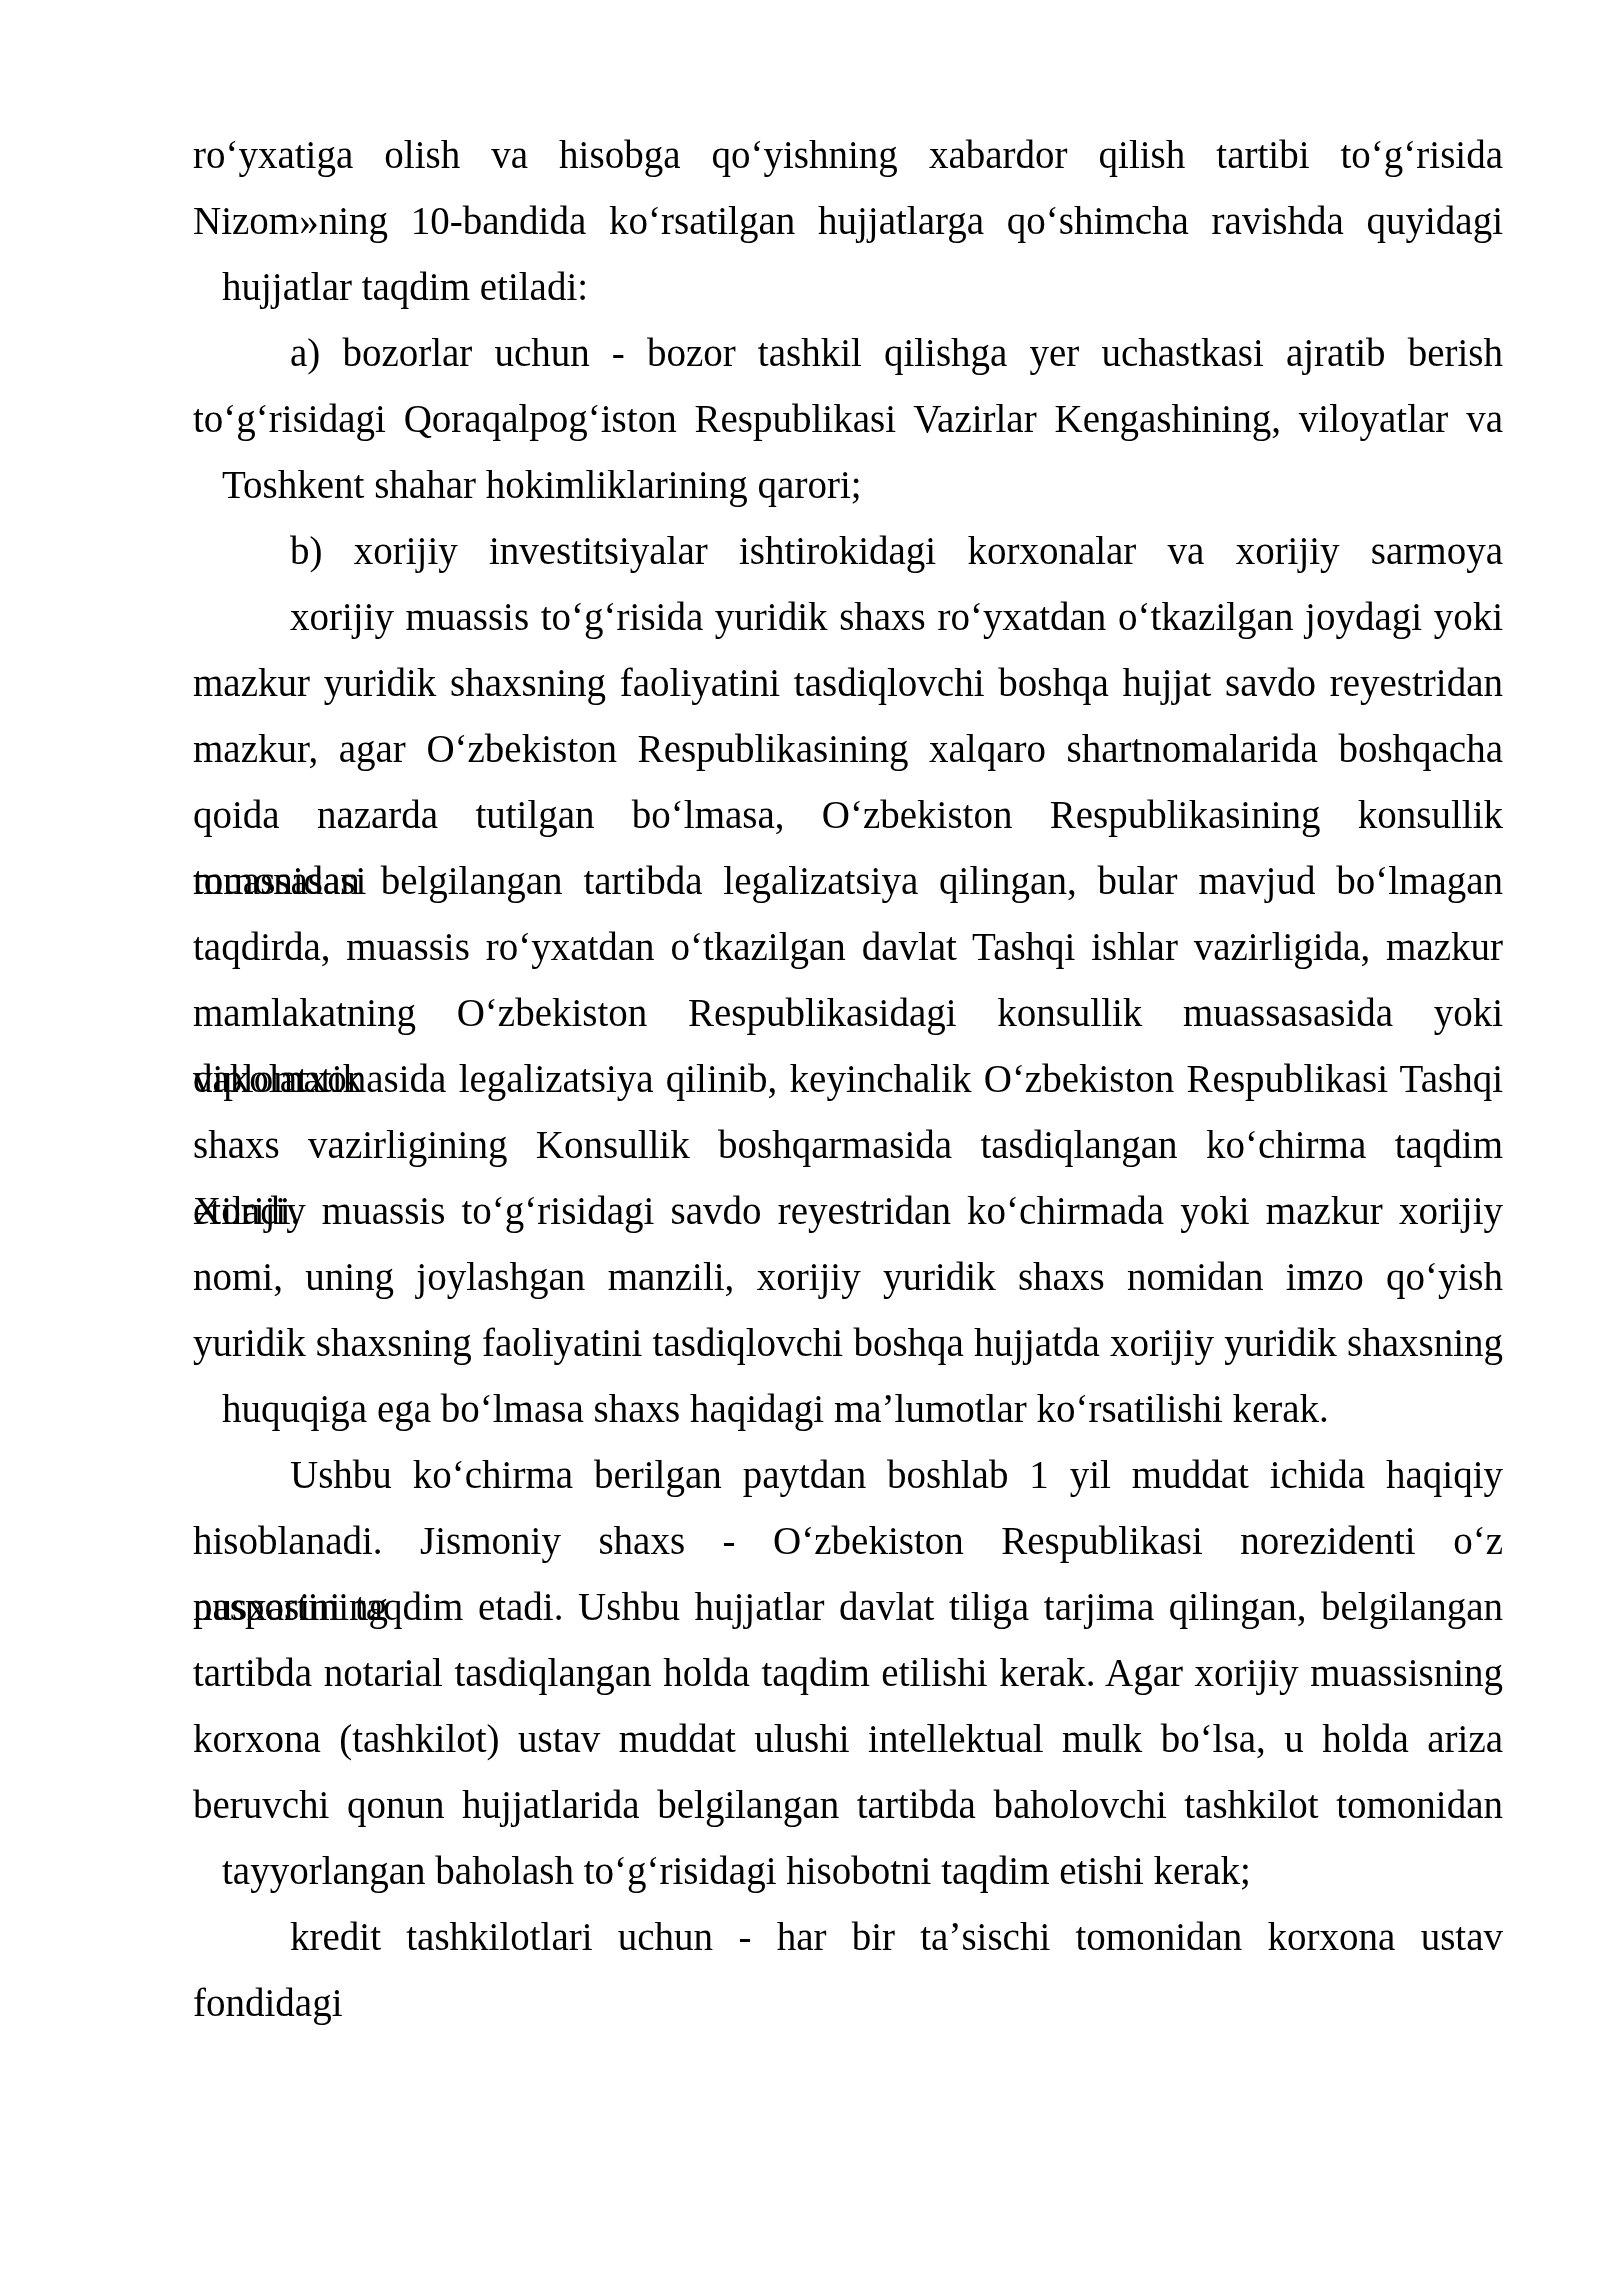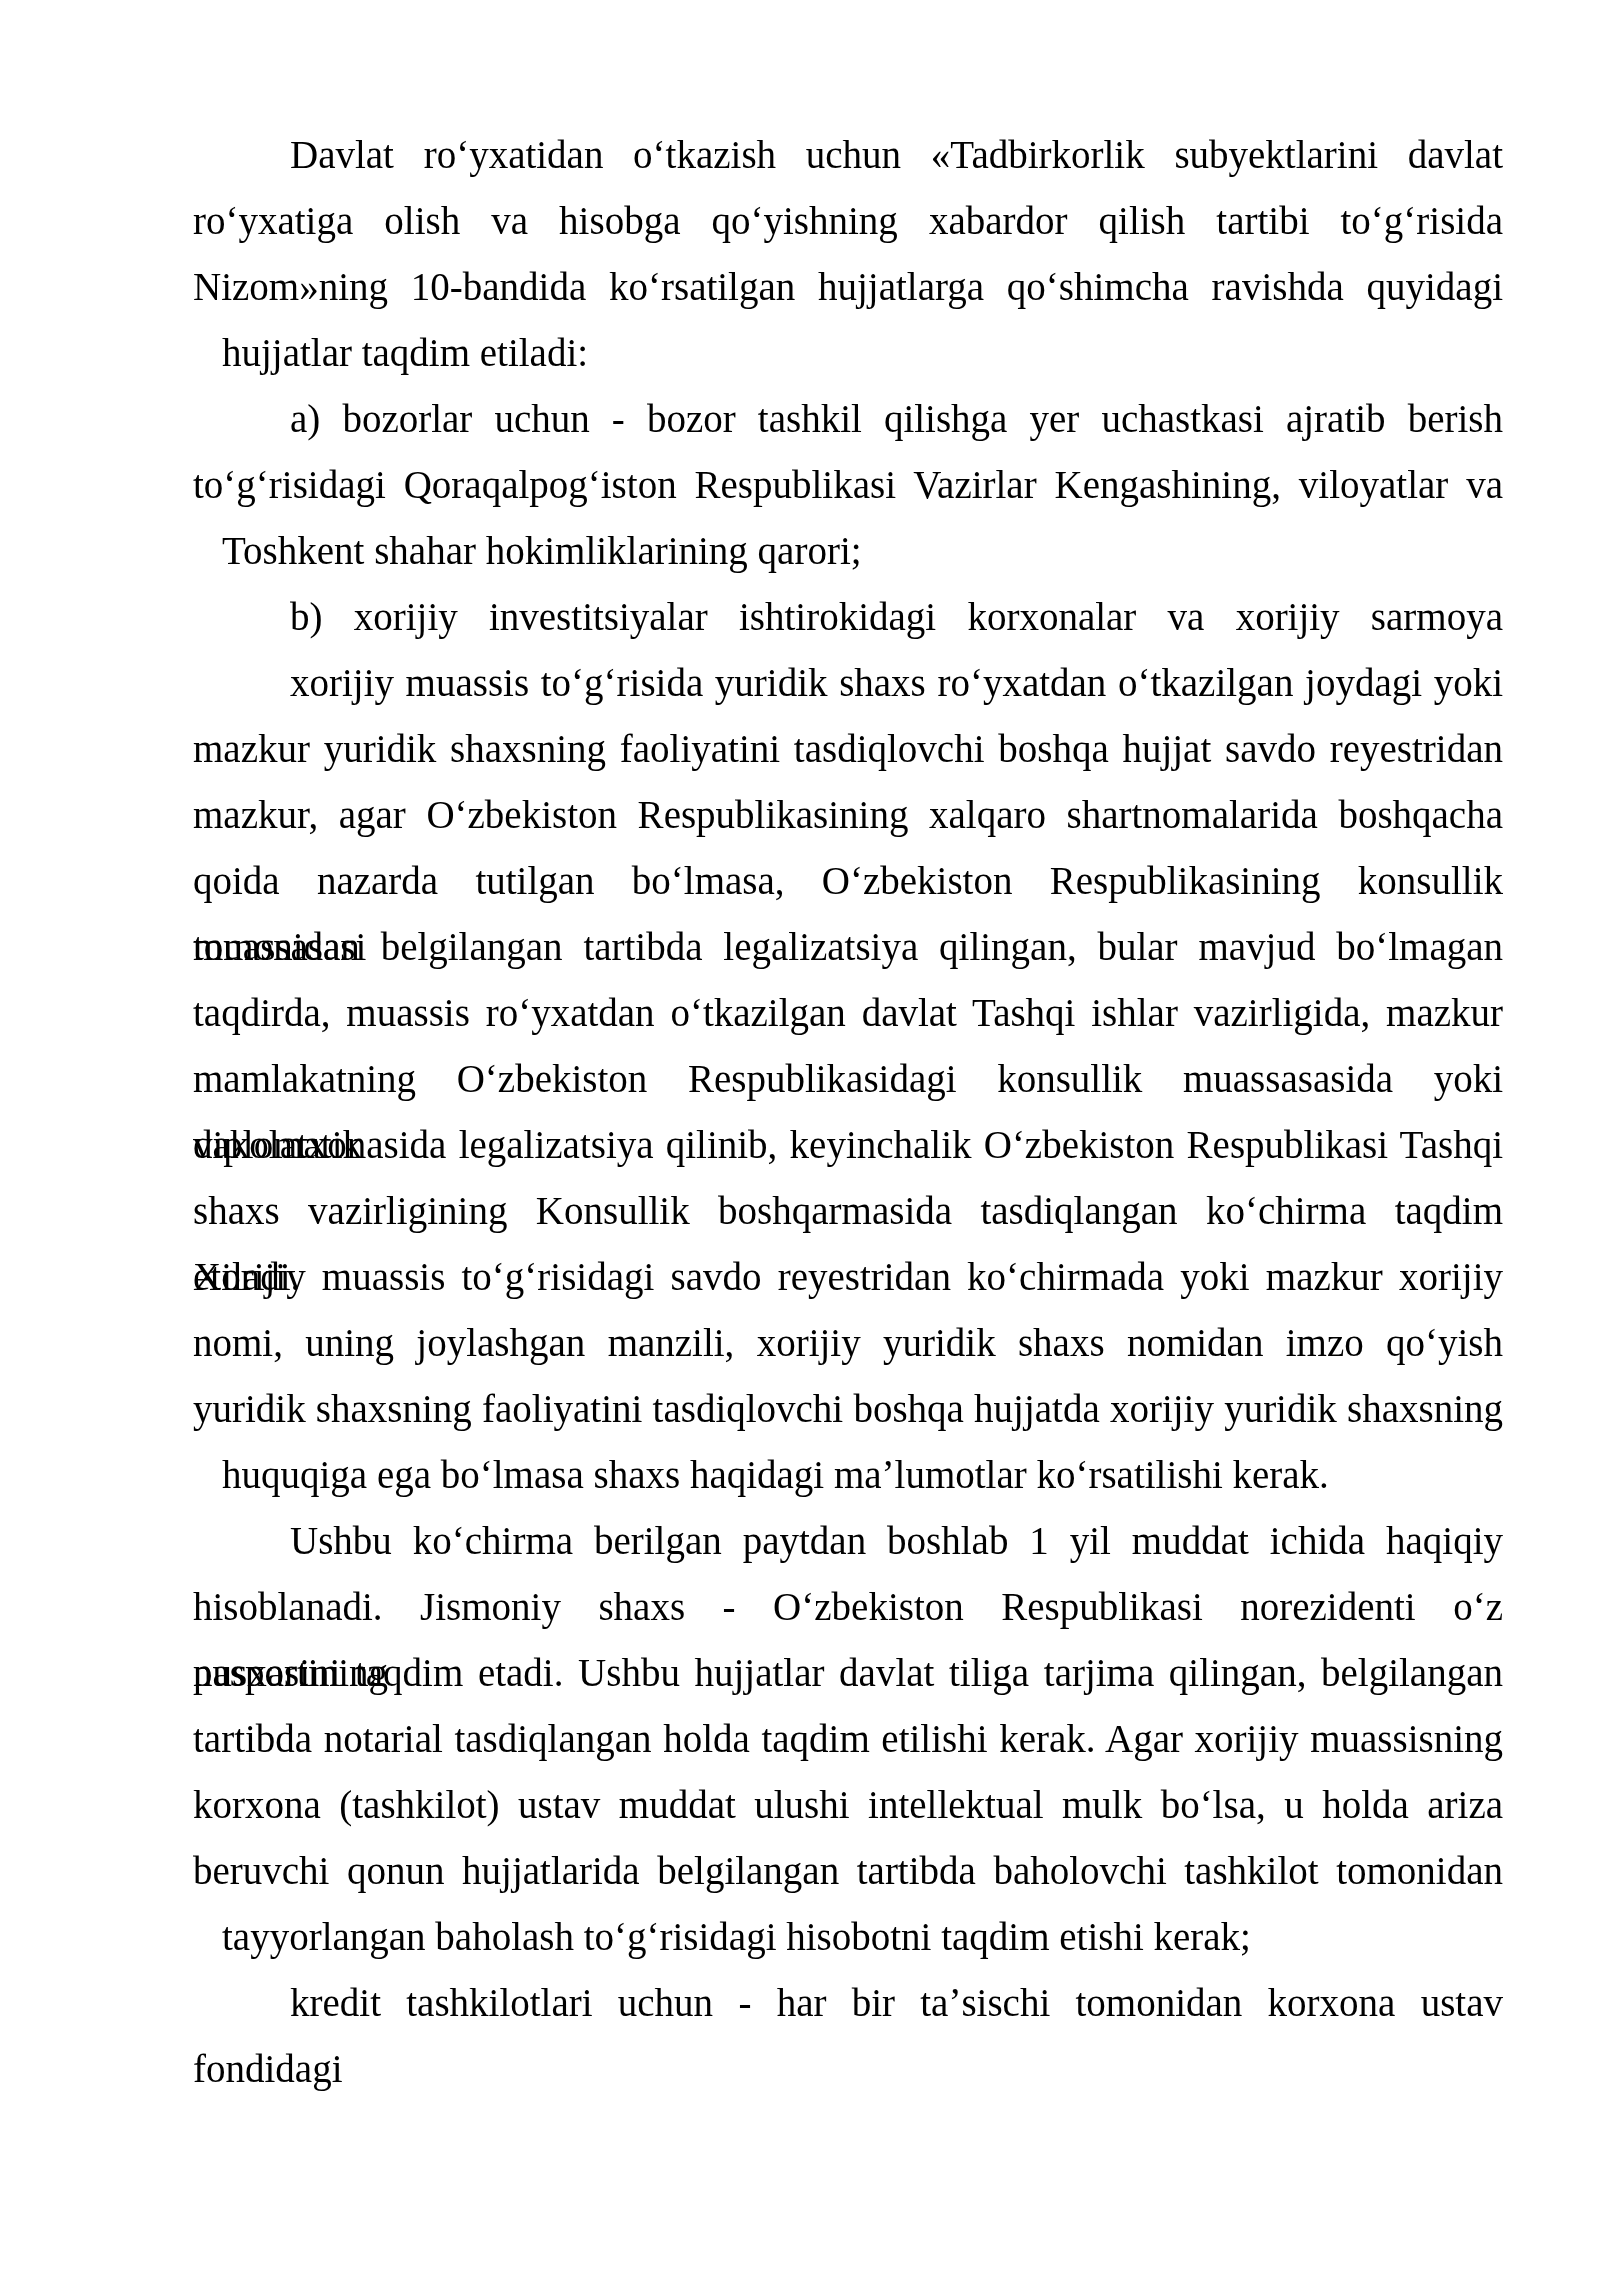--- a/index.html
+++ b/index.html
@@ -47,21 +47,20 @@
     text-align-last: left;
     margin-left: 29px;
   }
 </style>
 </head>
 <body>
 
 <div class="page">
   <div class="textblock" id="textblock">
       <div class="para">
-        <div class="line first">Davlat roʻyxatidan oʻtkazish uchun «Tadbirkorlik subyektlarini davlat</div>
         <div class="line">roʻyxatiga olish va hisobga qoʻyishning xabardor qilish tartibi toʻgʻrisida</div>
         <div class="line">Nizom»ning 10-bandida koʻrsatilgan hujjatlarga qoʻshimcha ravishda quyidagi</div>
         <div class="line lastline">hujjatlar taqdim etiladi:</div>
       </div>
       <div class="para">
         <div class="line first">a) bozorlar uchun - bozor tashkil qilishga yer uchastkasi ajratib berish</div>
         <div class="line">toʻgʻrisidagi Qoraqalpogʻiston Respublikasi Vazirlar Kengashining, viloyatlar va</div>
         <div class="line lastline">Toshkent shahar hokimliklarining qarori;</div>
       </div>
       <div class="para">

